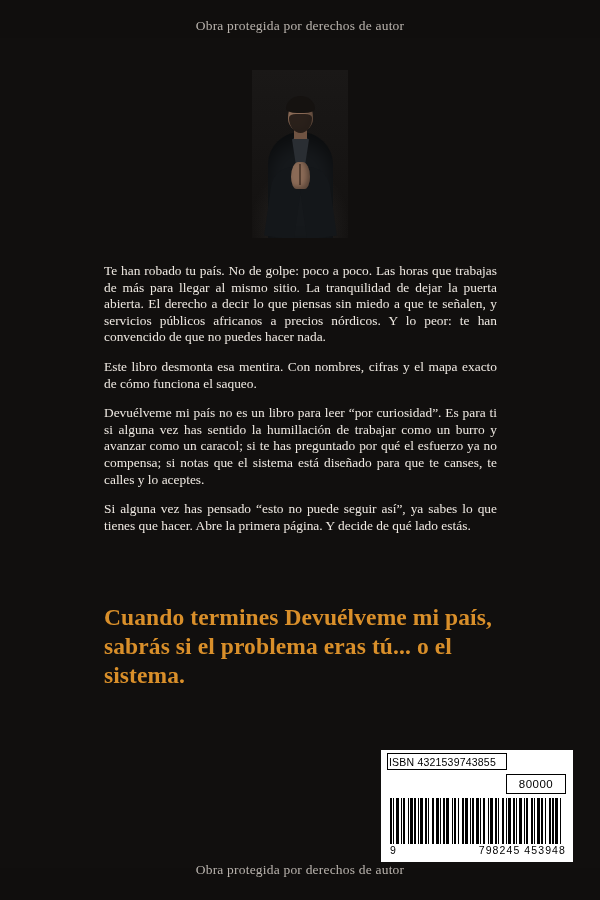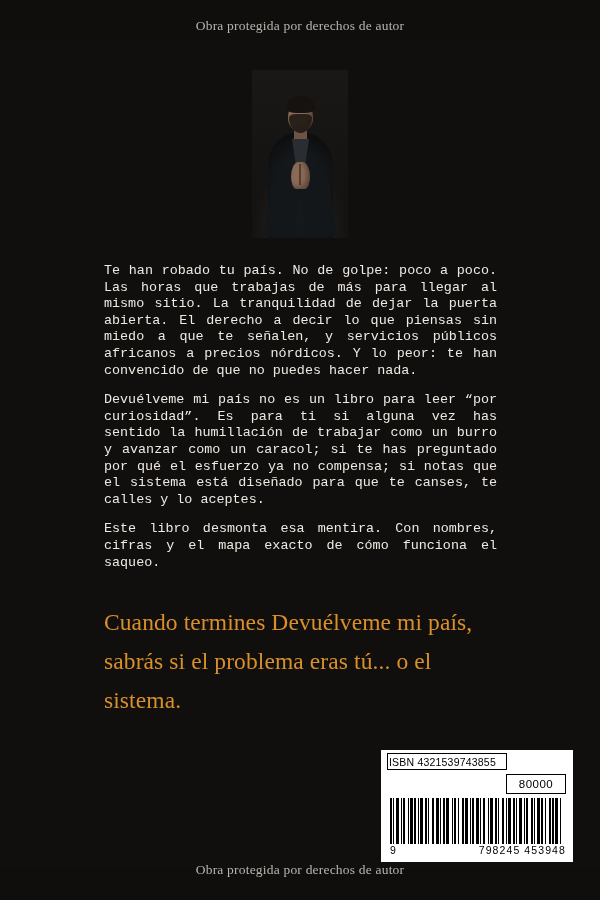--- a/index.html
+++ b/index.html
@@ -158,42 +158,42 @@
     border-radius: 8px 22px 0 0;
     transform: rotate(-8deg);
   }
 
   .body-copy {
     position: absolute;
     left: 104px;
     top: 225px;
     width: 393px;
     color: #efe9e2;
-    font-family: Liberation Mono, monospace;
+    font-family: Liberation Serif, serif;
     font-size: 13.4px;
     line-height: 16.6px;
     text-align: justify;
     text-justify: inter-word;
     hyphens: auto;
   }
   .body-copy p {
     margin: 0 0 13px 0;
   }
   .body-copy p:last-child { margin-bottom: 0; }
 
   .closing {
     position: absolute;
     left: 104px;
     top: 565px;
     width: 400px;
     color: #d98f2a;
     font-family: "Liberation Serif", serif;
     font-size: 23.5px;
-    line-height: 39px;
-    font-weight: normal;
+    line-height: 29px;
+    font-weight: bold;
     letter-spacing: 0.1px;
   }
 
   .isbn-block {
     position: absolute;
     left: 381px;
     top: 712px;
     width: 192px;
     height: 112px;
     background: #ffffff;
@@ -282,22 +282,23 @@
         <div class="p-neck"></div>
         <div class="p-head"></div>
         <div class="p-beard"></div>
         <div class="p-hair"></div>
         <div class="p-hands"></div>
       </div>
     </div>
 
     <div class="body-copy">
       <p>Te han robado tu país. No de golpe: poco a poco. Las horas que trabajas de más para llegar al mismo sitio. La tranquilidad de dejar la puerta abierta. El derecho a decir lo que piensas sin miedo a que te señalen, y servicios públicos africanos a precios nórdicos. Y lo peor: te han convencido de que no puedes hacer nada.</p>
+      <p>Este libro desmonta esa mentira. Con nombres, cifras y el mapa exacto de cómo funciona el saqueo.</p>
       <p>Devuélveme mi país no es un libro para leer “por curiosidad”. Es para ti si alguna vez has sentido la humillación de trabajar como un burro y avanzar como un caracol; si te has preguntado por qué el esfuerzo ya no compensa; si notas que el sistema está diseñado para que te canses, te calles y lo aceptes.</p>
-      <p>Este libro desmonta esa mentira. Con nombres, cifras y el mapa exacto de cómo funciona el saqueo.</p>
+      <p>Si alguna vez has pensado “esto no puede seguir así”, ya sabes lo que tienes que hacer. Abre la primera página. Y decide de qué lado estás.</p>
     </div>
 
     <div class="closing">Cuando termines Devuélveme mi país, sabrás si el problema eras tú... o el sistema.</div>
 
     <div class="isbn-block">
       <div class="isbn-frame"></div>
       <div class="isbn-text">ISBN 4321539743855</div>
 
       <div class="price-frame">
         <span class="price-text">80000</span>

